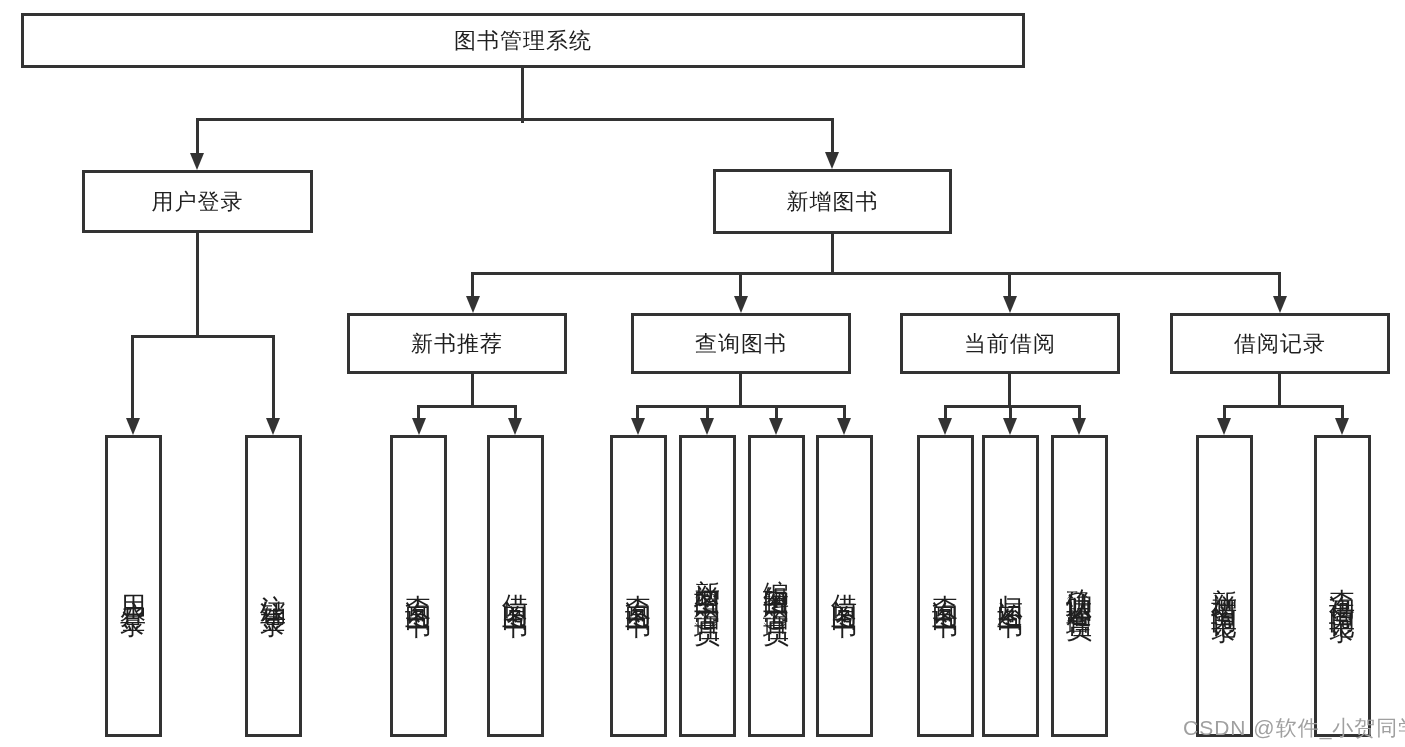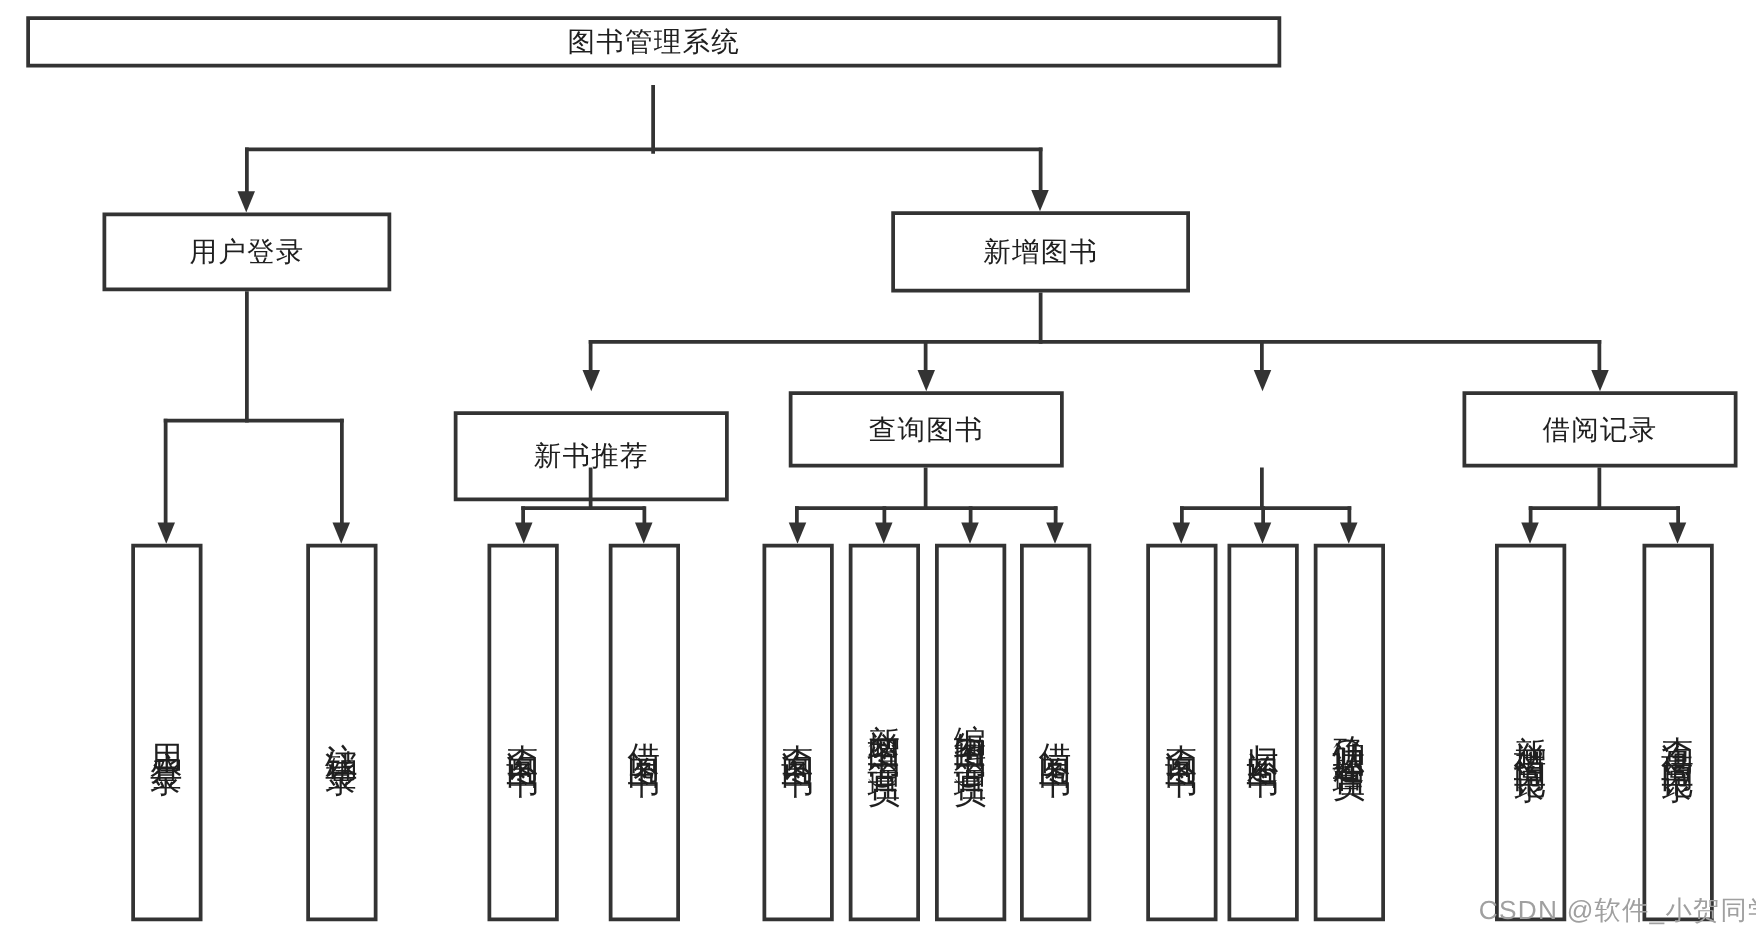--- a/index.html
+++ b/index.html
@@ -37,21 +37,21 @@
   .watermark{
     position:absolute;left:1183px;top:714px;font-size:21px;color:var(--wm);
     letter-spacing:1px;white-space:nowrap;
   }
 </style>
 </head>
 <body>
 
 <div class="canvas">
 
-  <div class="hnode" style="left:21px;top:13px;width:1004px;height:41px;">
+  <div class="hnode" style="left:21px;top:13px;width:1004px;height:55px;">
     <span>图书管理系统</span>
   </div>
 
   <div class="vline" style="left:521px;top:68px;height:55px;"></div>
   <div class="hline" style="left:196px;top:118px;width:638px;"></div>
   <div class="vline" style="left:196px;top:118px;height:37px;"></div>
   <div class="arrow" style="left:190px;top:153px;"></div>
   <div class="vline" style="left:831px;top:118px;height:36px;"></div>
   <div class="arrow" style="left:825px;top:152px;"></div>
 
@@ -73,25 +73,28 @@
   <div class="hline" style="left:471px;top:272px;width:810px;"></div>
   <div class="vline" style="left:471px;top:272px;height:26px;"></div>
   <div class="arrow" style="left:466px;top:296px;"></div>
   <div class="vline" style="left:739px;top:272px;height:26px;"></div>
   <div class="arrow" style="left:734px;top:296px;"></div>
   <div class="vline" style="left:1008px;top:272px;height:26px;"></div>
   <div class="arrow" style="left:1003px;top:296px;"></div>
   <div class="vline" style="left:1278px;top:272px;height:26px;"></div>
   <div class="arrow" style="left:1273px;top:296px;"></div>
 
-  <div class="hnode" style="left:363px;top:313px;width:220px;height:72px;margin-top:16px;">
+  <div class="hnode" style="left:347px;top:313px;width:220px;height:61px;">
     <span>新书推荐</span>
   </div>
   <div class="hnode" style="left:631px;top:313px;width:220px;height:61px;">
     <span>查询图书</span>
+  </div>
+  <div class="hnode" style="left:900px;top:313px;width:220px;height:61px;">
+    <span>当前借阅</span>
   </div>
   <div class="hnode" style="left:1170px;top:313px;width:220px;height:61px;">
     <span>借阅记录</span>
   </div>
 
   <div class="vline" style="left:471px;top:374px;height:34px;"></div>
   <div class="hline" style="left:417px;top:405px;width:99px;"></div>
   <div class="vline" style="left:417px;top:405px;height:14px;"></div>
   <div class="arrow" style="left:412px;top:418px;"></div>
   <div class="vline" style="left:514px;top:405px;height:14px;"></div>

